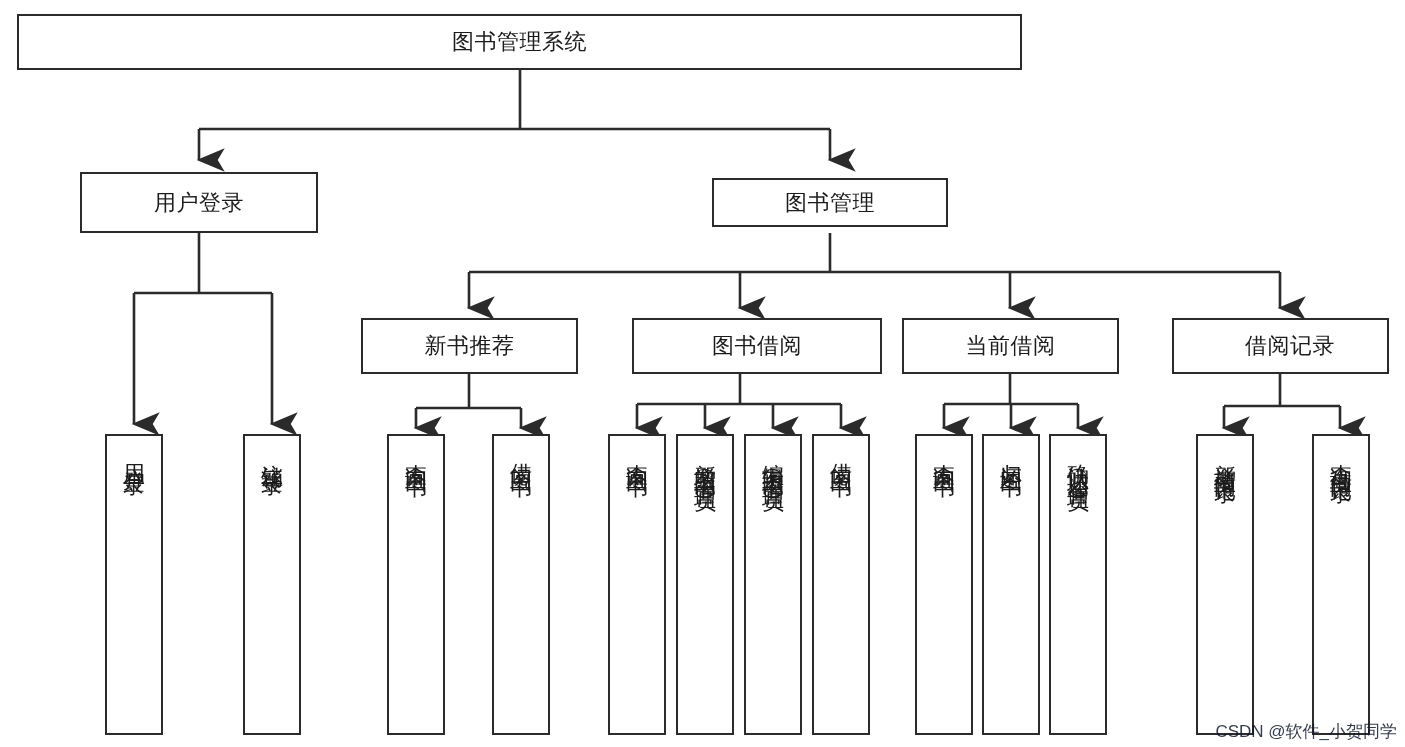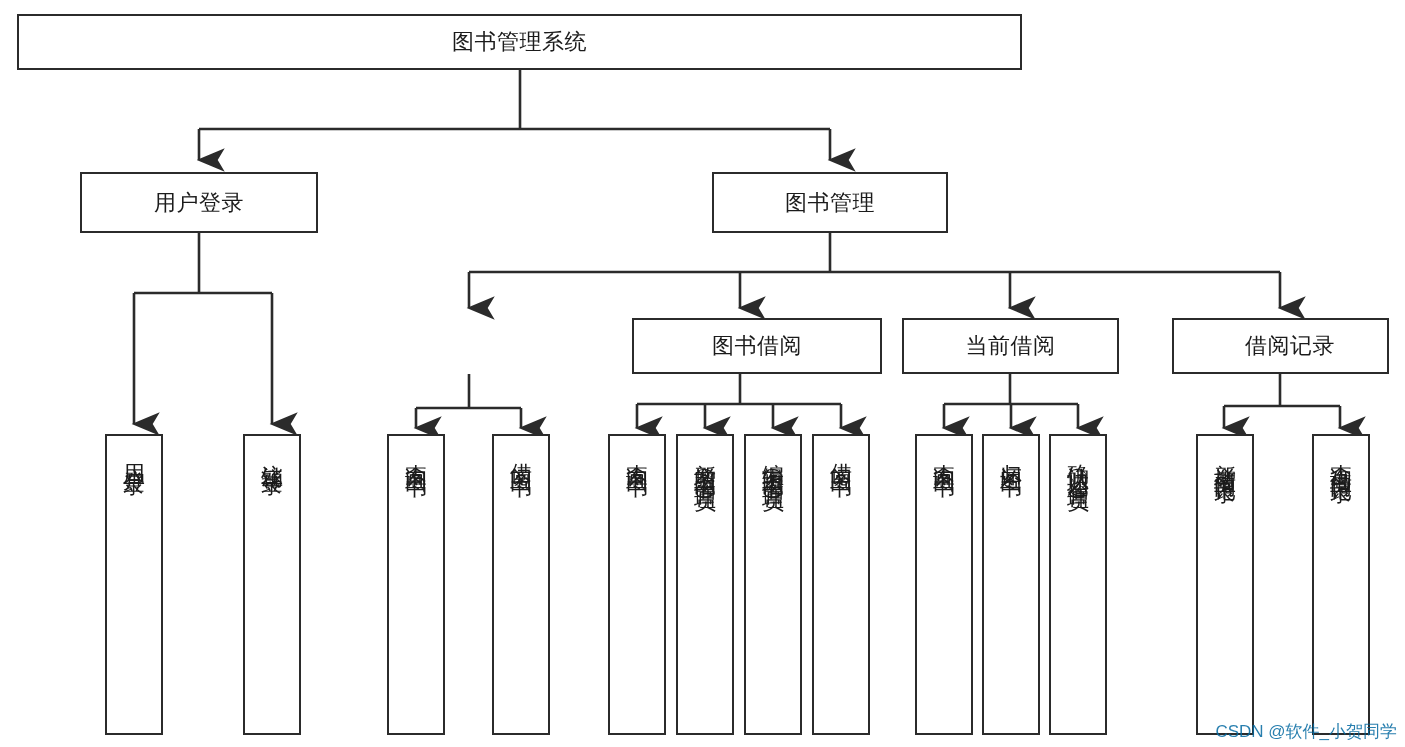--- a/index.html
+++ b/index.html
@@ -55,21 +55,21 @@
     line-height: 1;
     white-space: nowrap;
   }
   .node.root .label { font-size: 22px; }
   .node.mid .label  { font-size: 22px; }
   .watermark {
     position: absolute;
     right: 8px;
     bottom: 4px;
     font-size: 17px;
-    color: #0369a1;
+    color: #0f172a;
     opacity: 0.85;
     white-space: nowrap;
   }
 </style>
 </head>
 <body>
 
 <div id="canvas">
 
   <svg class="edges" viewBox="0 0 1405 747">
@@ -123,24 +123,27 @@
     </g>
   </svg>
 
   <div class="node root" style="left:17px; top:14px; width:1005px; height:56px;">
     <span class="label">图书管理系统</span>
   </div>
 
   <div class="node mid" style="left:80px; top:172px; width:238px; height:61px;">
     <span class="label">用户登录</span>
   </div>
-  <div class="node mid" style="left:712px; top:172px; width:236px; height:61px;">
+  <div class="node mid" style="left:712px; top:178px; width:236px; height:49px;">
     <span class="label">图书管理</span>
   </div>
 
+  <div class="node mid" style="left:361px; top:318px; width:217px; height:56px;">
+    <span class="label">新书推荐</span>
+  </div>
   <div class="node mid" style="left:632px; top:318px; width:250px; height:56px;">
     <span class="label">图书借阅</span>
   </div>
   <div class="node mid" style="left:902px; top:318px; width:217px; height:56px;">
     <span class="label">当前借阅</span>
   </div>
   <div class="node mid" style="left:1172px; top:318px; width:217px; height:56px;padding-left:19px;">
     <span class="label">借阅记录</span>
   </div>
 

